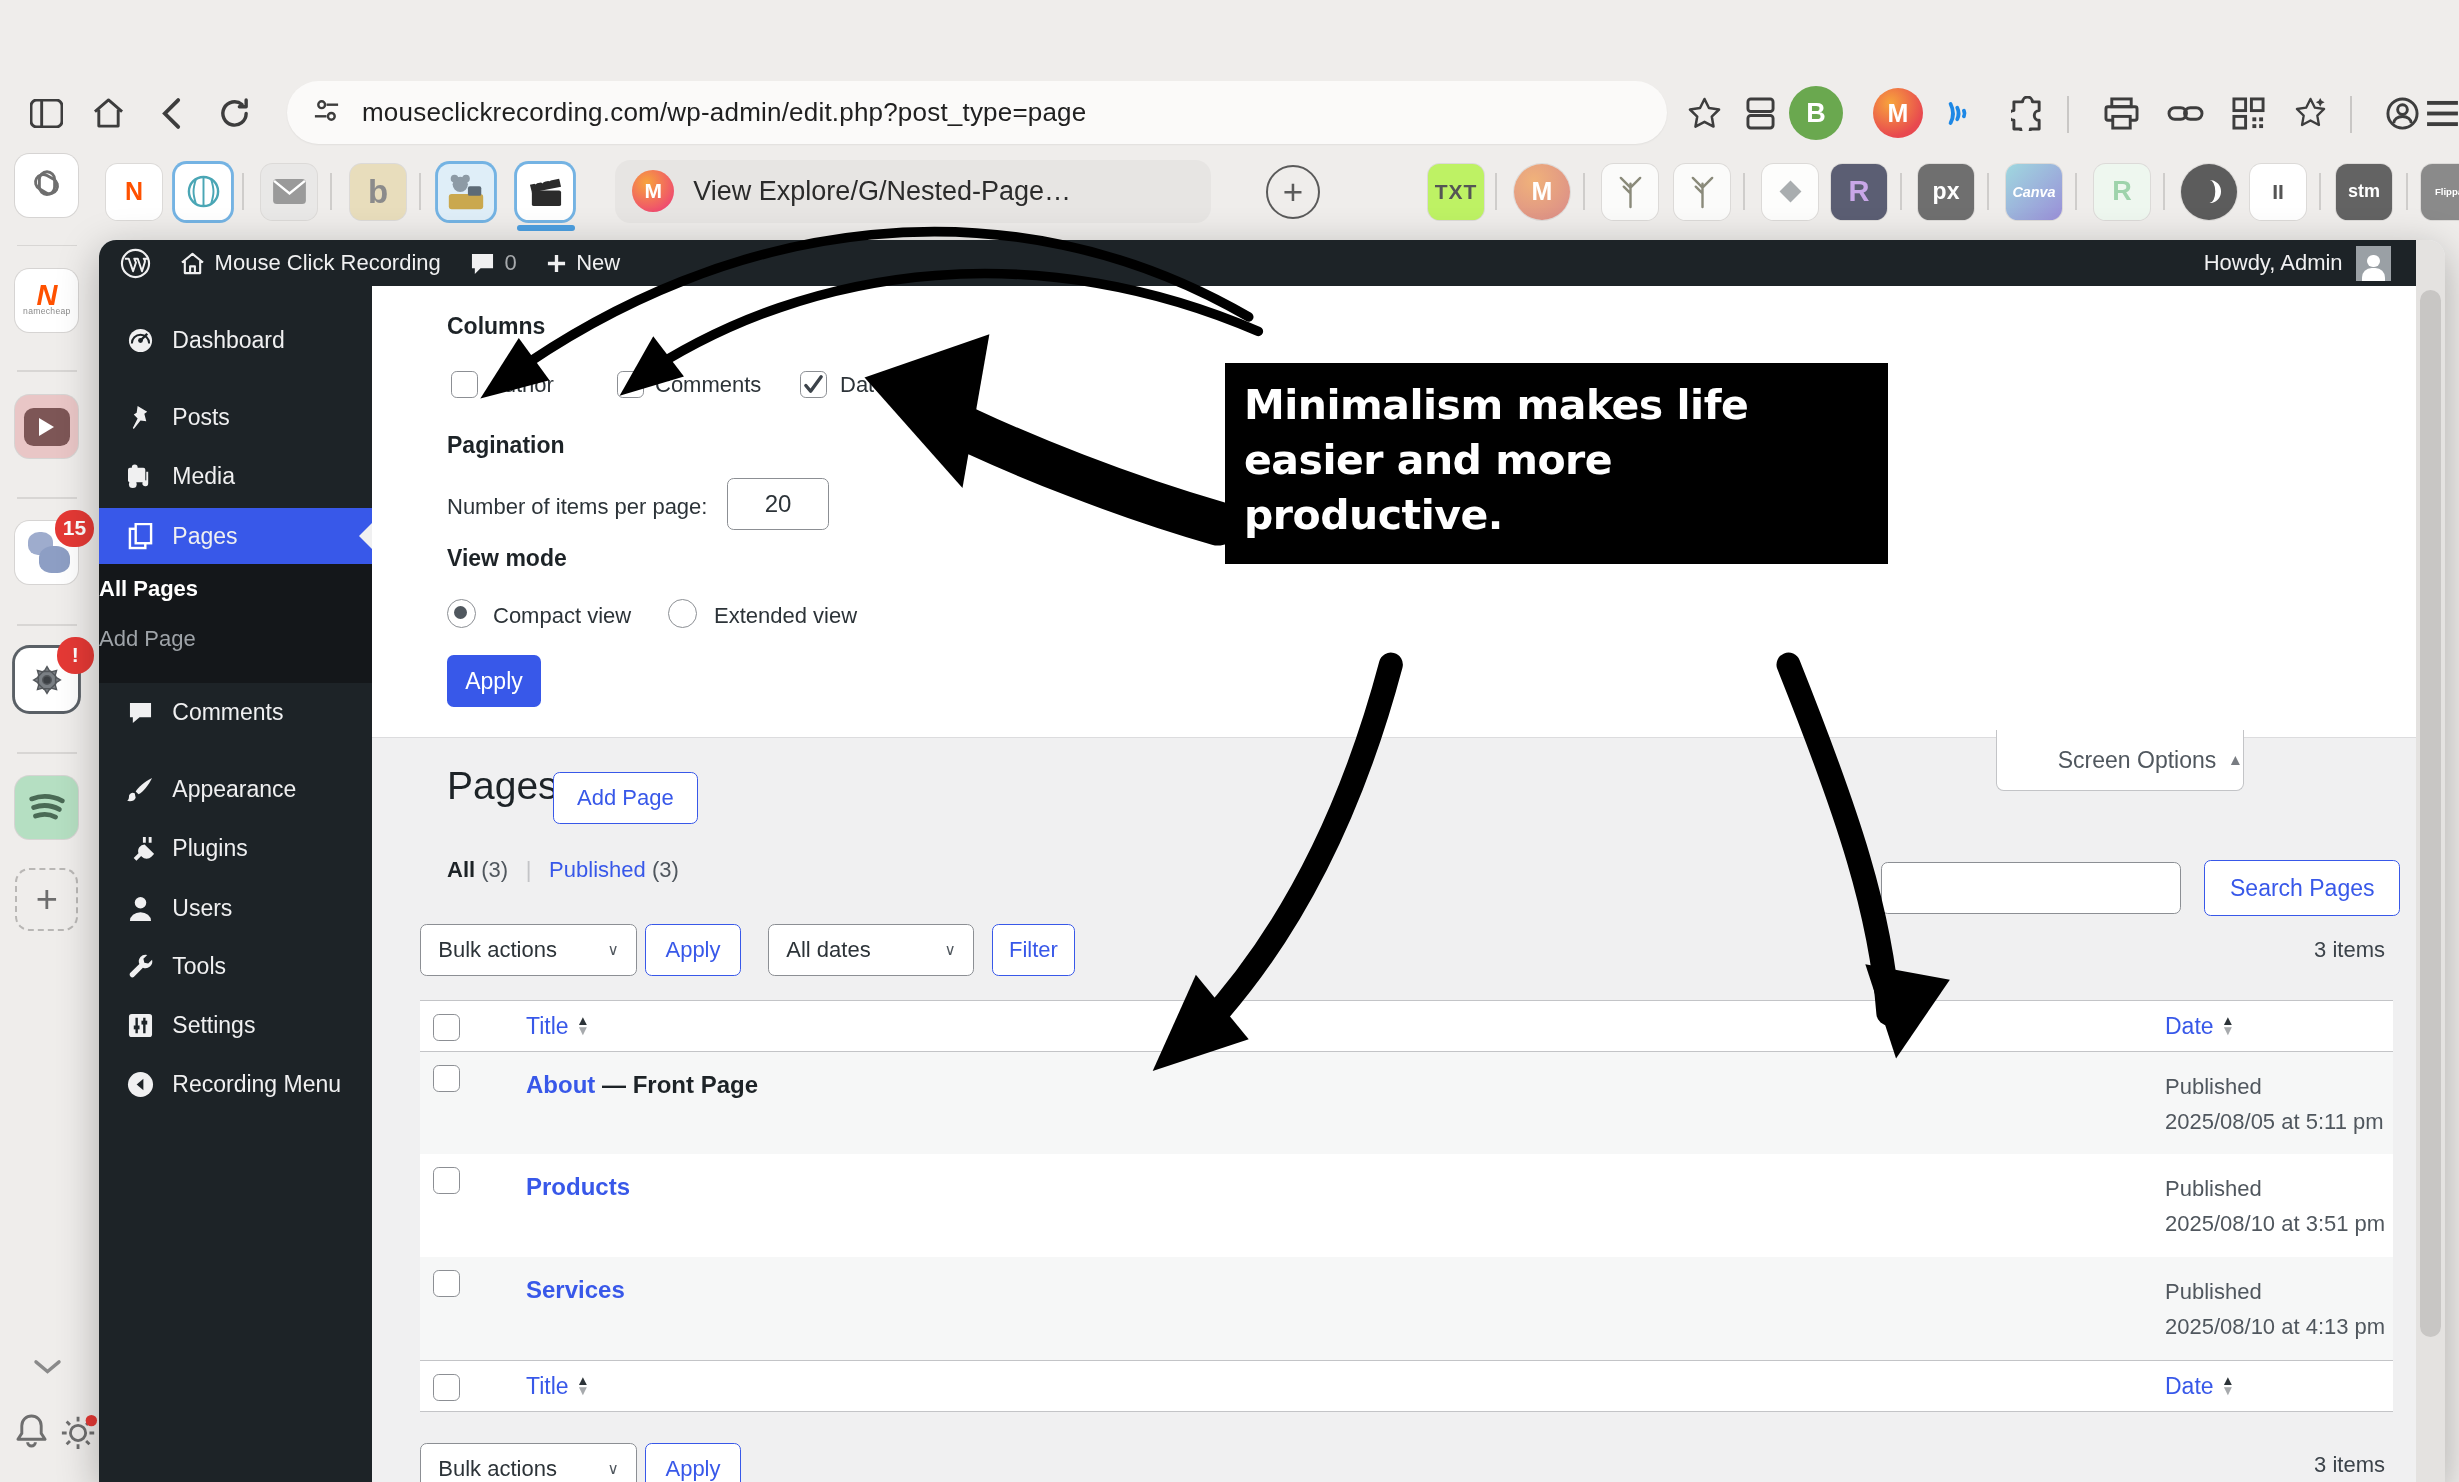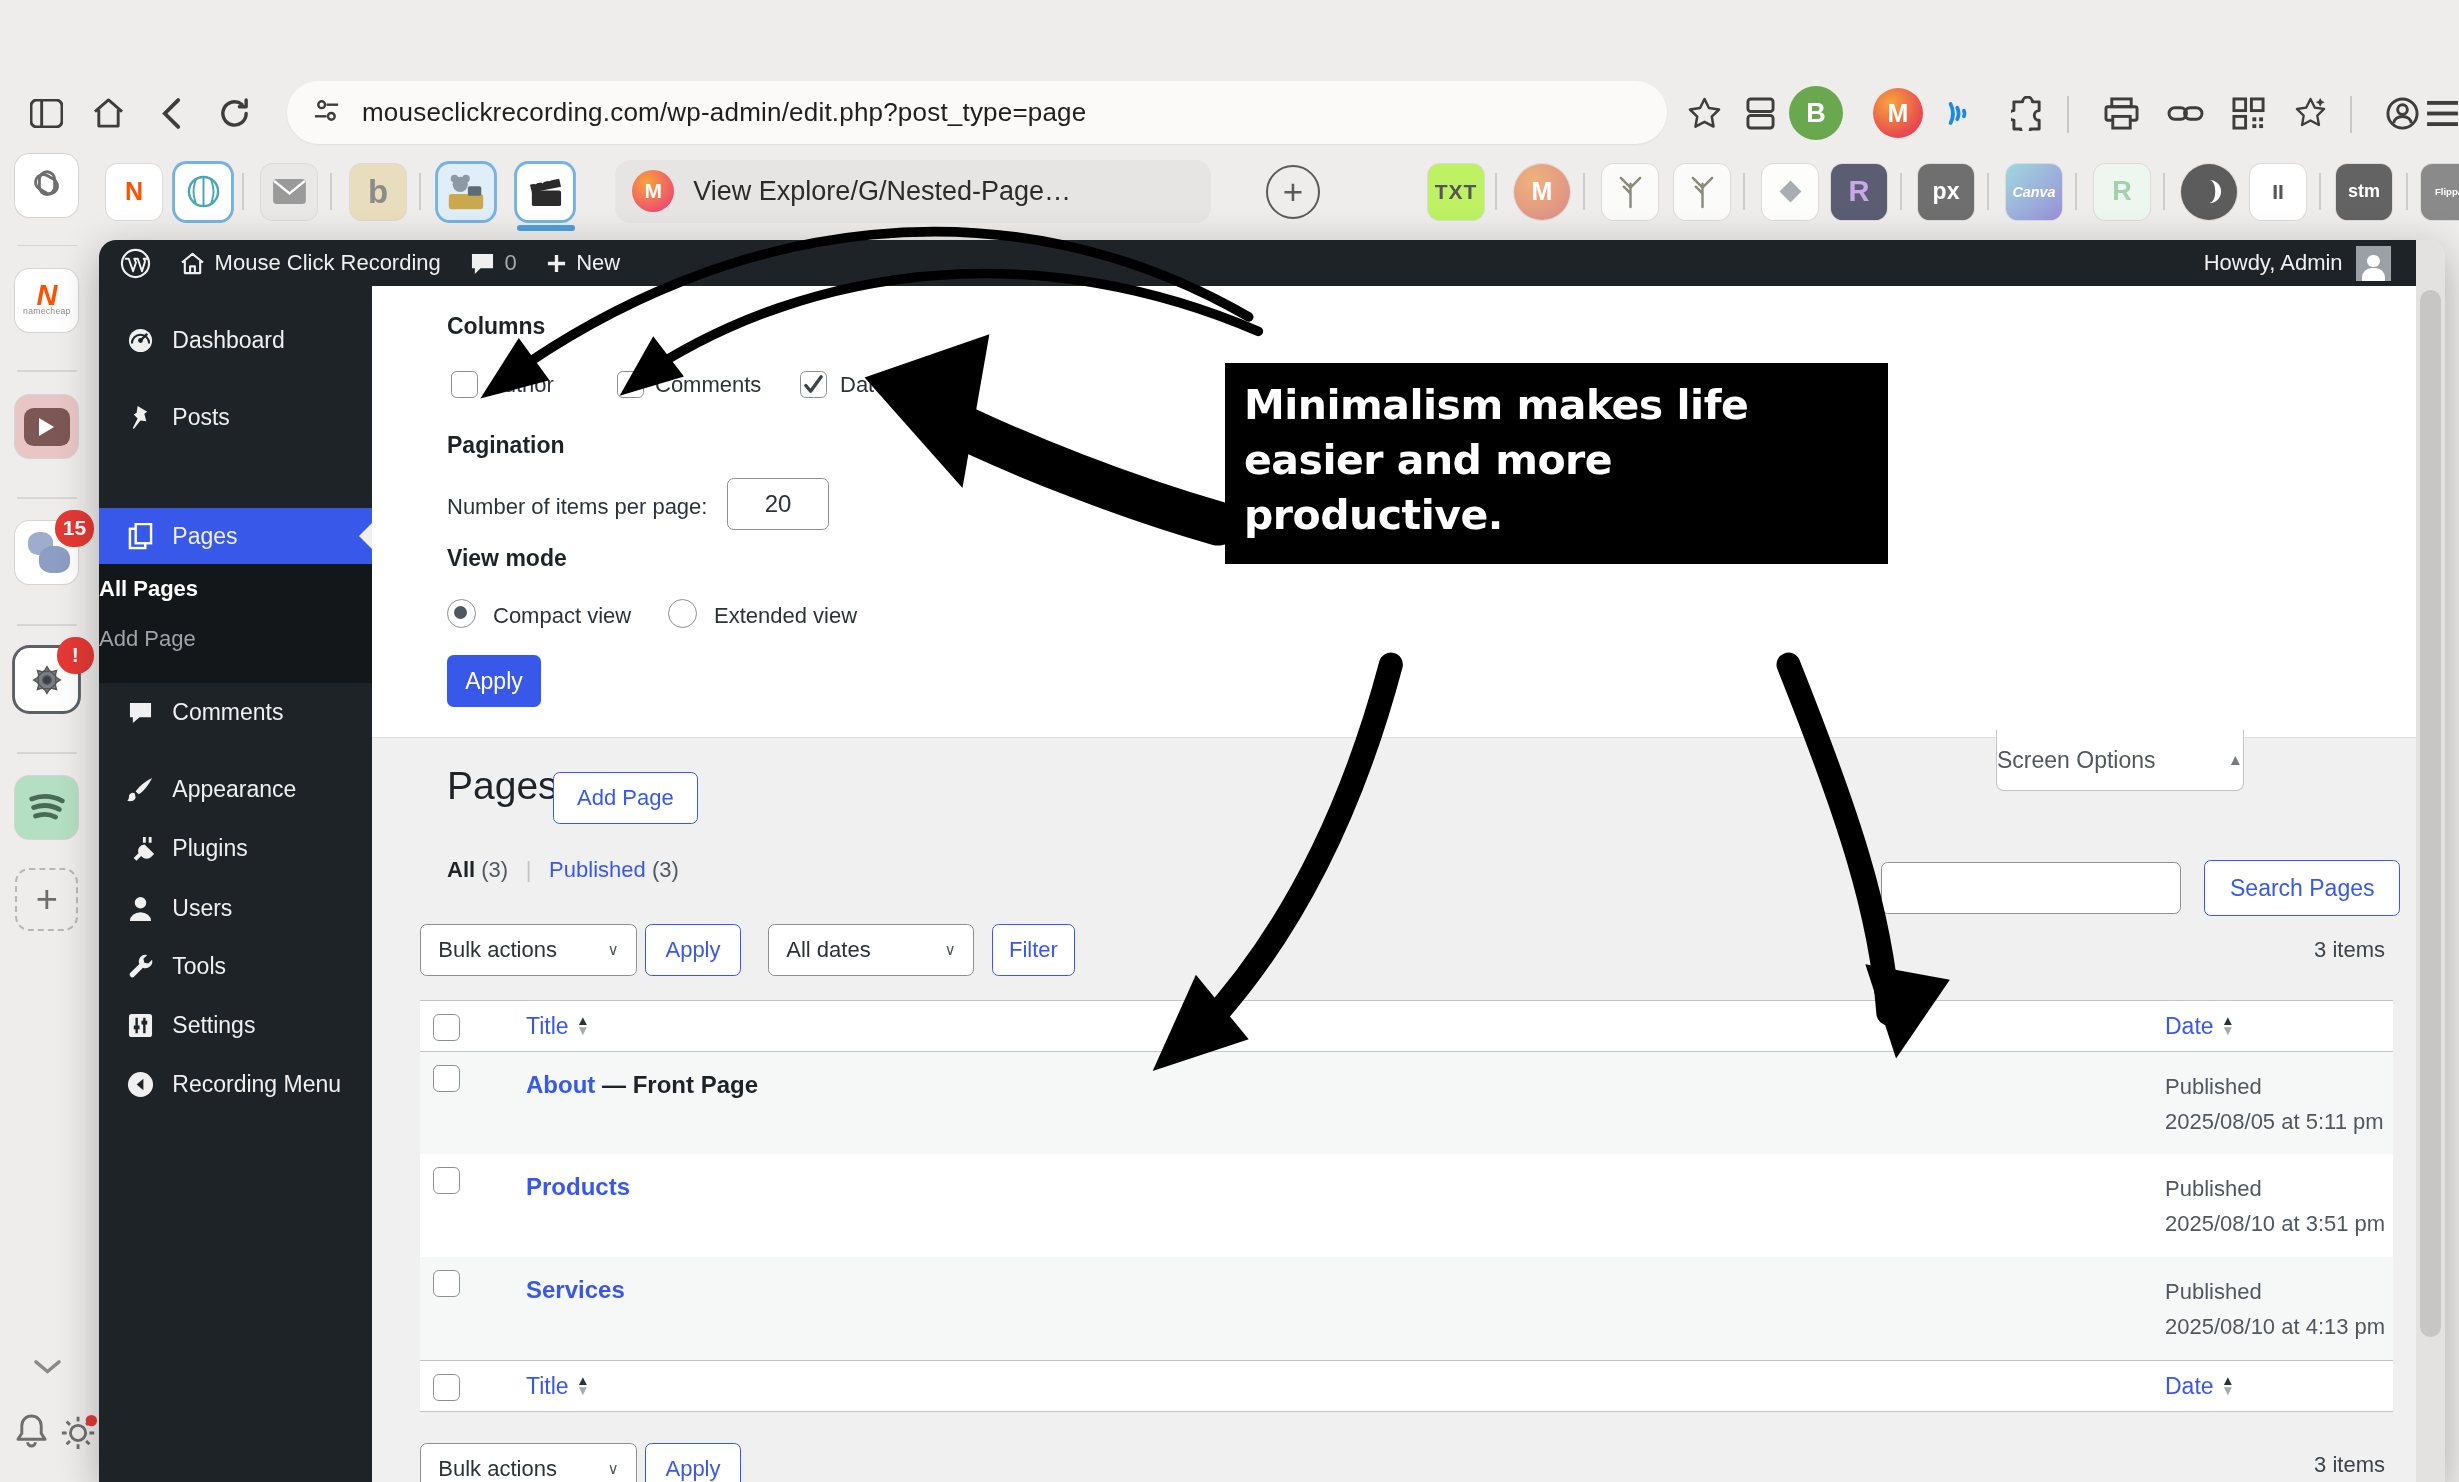--- a/index.html
+++ b/index.html
@@ -79,21 +79,21 @@
 
   .so-panel { position:absolute; left:0; right:0; top:0; height:452px; background:#fff; border-bottom:1px solid #dcdcde; }
   .so-h { position:absolute; left:75px; font-size:23px; font-weight:bold; color:#1d2327; }
   .cb { width:27px; height:27px; border:1.4px solid #8c8f94; border-radius:5.8px; background:#fff; position:absolute; }
   .cb.checked svg { position:absolute; left:1px; top:1px; }
   .cb-label { position:absolute; font-size:22px; color:#2c3338; }
   .ppinput { position:absolute; width:102px; height:52px; border:1.4px solid #8c8f94; border-radius:6.7px; font-size:24px; text-align:center; color:#2c3338; font-family:"Liberation Sans",sans-serif; background:#fff; }
   .radio { position:absolute; width:29px; height:29px; border:1.4px solid #8c8f94; border-radius:50%; background:#fff; }
   .radio.sel::after { content:""; position:absolute; left:5.8px; top:5.8px; width:13.4px; height:13.4px; border-radius:50%; background:#50575e; }
   .btn-primary { position:absolute; background:#3858e9; color:#fff; border-radius:6.7px; font-size:23px; display:flex; align-items:center; justify-content:center; }
-  .so-tab { position:absolute; left:1624px; top:444px; width:248px; height:61px; background:#fff; border:1px solid #c3c4c7; border-top:none; border-radius:0 0 7.7px 7.7px; display:flex; align-items:center; justify-content:space-between; gap:11.5px; font-size:23px; color:#50575e; }
+  .so-tab { position:absolute; left:1624px; top:444px; width:248px; height:61px; background:#fff; border:1px solid #c3c4c7; border-top:none; border-radius:0 0 7.7px 7.7px; display:flex; align-items:center; justify-content:flex-end; gap:11.5px; font-size:23px; color:#50575e; }
   .so-tab .tri { font-size:15.4px; color:#787c82; }
 
   .h1-pages { position:absolute; left:75px; top:478px; font-size:39px; font-weight:400; color:#1d2327; }
   .btn-outline { position:absolute; background:#fff; border:1.4px solid #3858e9; color:#3858e9; border-radius:6.7px; font-size:22px; display:flex; align-items:center; justify-content:center; }
 
   .views { position:absolute; left:75px; top:571px; font-size:22px; color:#50575e; }
   .views .all { color:#1d2327; font-weight:bold; }
   .views .sep { color:#c3c4c7; margin:0 11.5px; }
   .views a { color:#3858e9; text-decoration:none; }
 
@@ -436,20 +436,31 @@
       <span>Dashboard</span>
     </div>
     <div class="sb-item" style="top:103px">
       <span class="ico">
           <svg width="25" height="27" viewBox="0 0 26 28">
             <path d="M10 2 l10 6 -3 2 2 8 -6 -1 -7 9 -1 -1 5 -10 -4 -4 3 -2 z" fill="#f0f0f1"></path>
           </svg>
         </span>
       <span>Posts</span>
     </div>
+    <div class="sb-item" style="top:162px">
+      <span class="ico">
+          <svg width="27" height="25" viewBox="0 0 28 26">
+            <rect x="1" y="4" width="18" height="15" rx="2" fill="#f0f0f1"></rect>
+            <circle cx="8" cy="3.5" r="3" fill="#f0f0f1"></circle>
+            <path d="M22 8 v12 a3 3 0 1 1 -2 -2.8 V8 z" fill="#f0f0f1"></path>
+            <circle cx="6" cy="21" r="4" fill="#f0f0f1"></circle>
+          </svg>
+        </span>
+      <span>Media</span>
+    </div>
     <div class="sb-item active" style="top:222px">
       <span class="ico">
           <svg width="25" height="27" viewBox="0 0 26 28">
             <rect x="2" y="6" width="16" height="20" fill="none" stroke="#fff" stroke-width="2.5"></rect>
             <rect x="8" y="1" width="16" height="20" fill="#3858e9" stroke="#fff" stroke-width="2.5"></rect>
           </svg>
         </span>
       <span>Pages</span>
     </div>
     <div class="sb-sub" style="top:278px; height:119px;">

